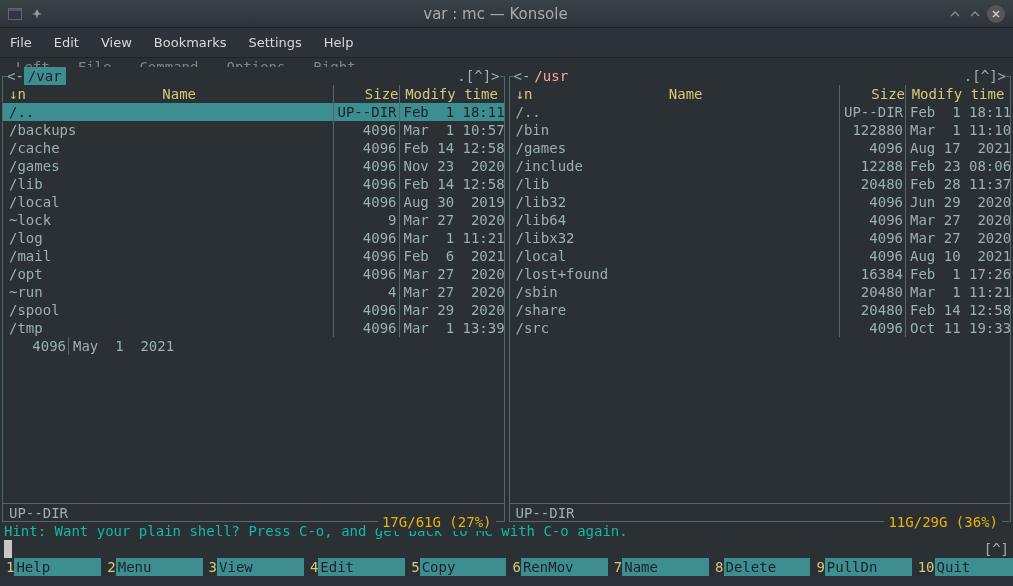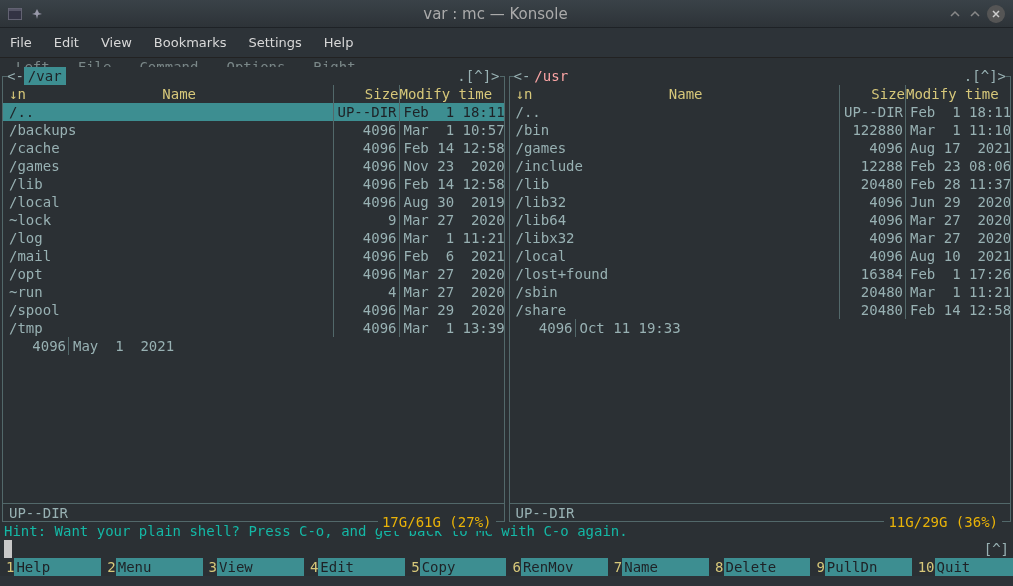--- a/index.html
+++ b/index.html
@@ -106,21 +106,21 @@
   
   .panel-cols {
     display: flex;
     height: 18px;
     color: #d7c87a;
     margin-top: 8px;
   }
   .col-name { flex: 1; text-align: center; border-right: 1px solid #52686a; padding-left: 6px;}
   .col-name .sort { float: left; }
   .col-size { width: 66px; text-align: right; border-right: 1px solid #52686a; }
-  .col-mtime { width: 104px; text-align: left; }
+  .col-mtime { width: 104px; text-align: center; }
   
   .file-list {
     flex: 1;
     overflow: hidden;
   }
   .file-row {
     display: flex;
     height: 18px;
     color: #98b1b3;
   }
@@ -396,20 +396,21 @@
             <div class="cell-name">/sbin</div>
             <div class="cell-size">20480</div>
             <div class="cell-mtime">Mar  1 11:21</div>
           </div>
           <div class="file-row">
             <div class="cell-name">/share</div>
             <div class="cell-size">20480</div>
             <div class="cell-mtime">Feb 14 12:58</div>
           </div>
           <div class="file-row">
+            <div class="cell-name">/src</div>
             <div class="cell-size">4096</div>
             <div class="cell-mtime">Oct 11 19:33</div>
           </div>
         </div>
       <div class="panel-status">UP--DIR</div>
       <div class="panel-footer">11G/29G (36%)</div>
     </div>
   </div>
 
   <div class="hint-line">Hint: Want your plain shell? Press C-o, and get back to MC with C-o again.</div>

